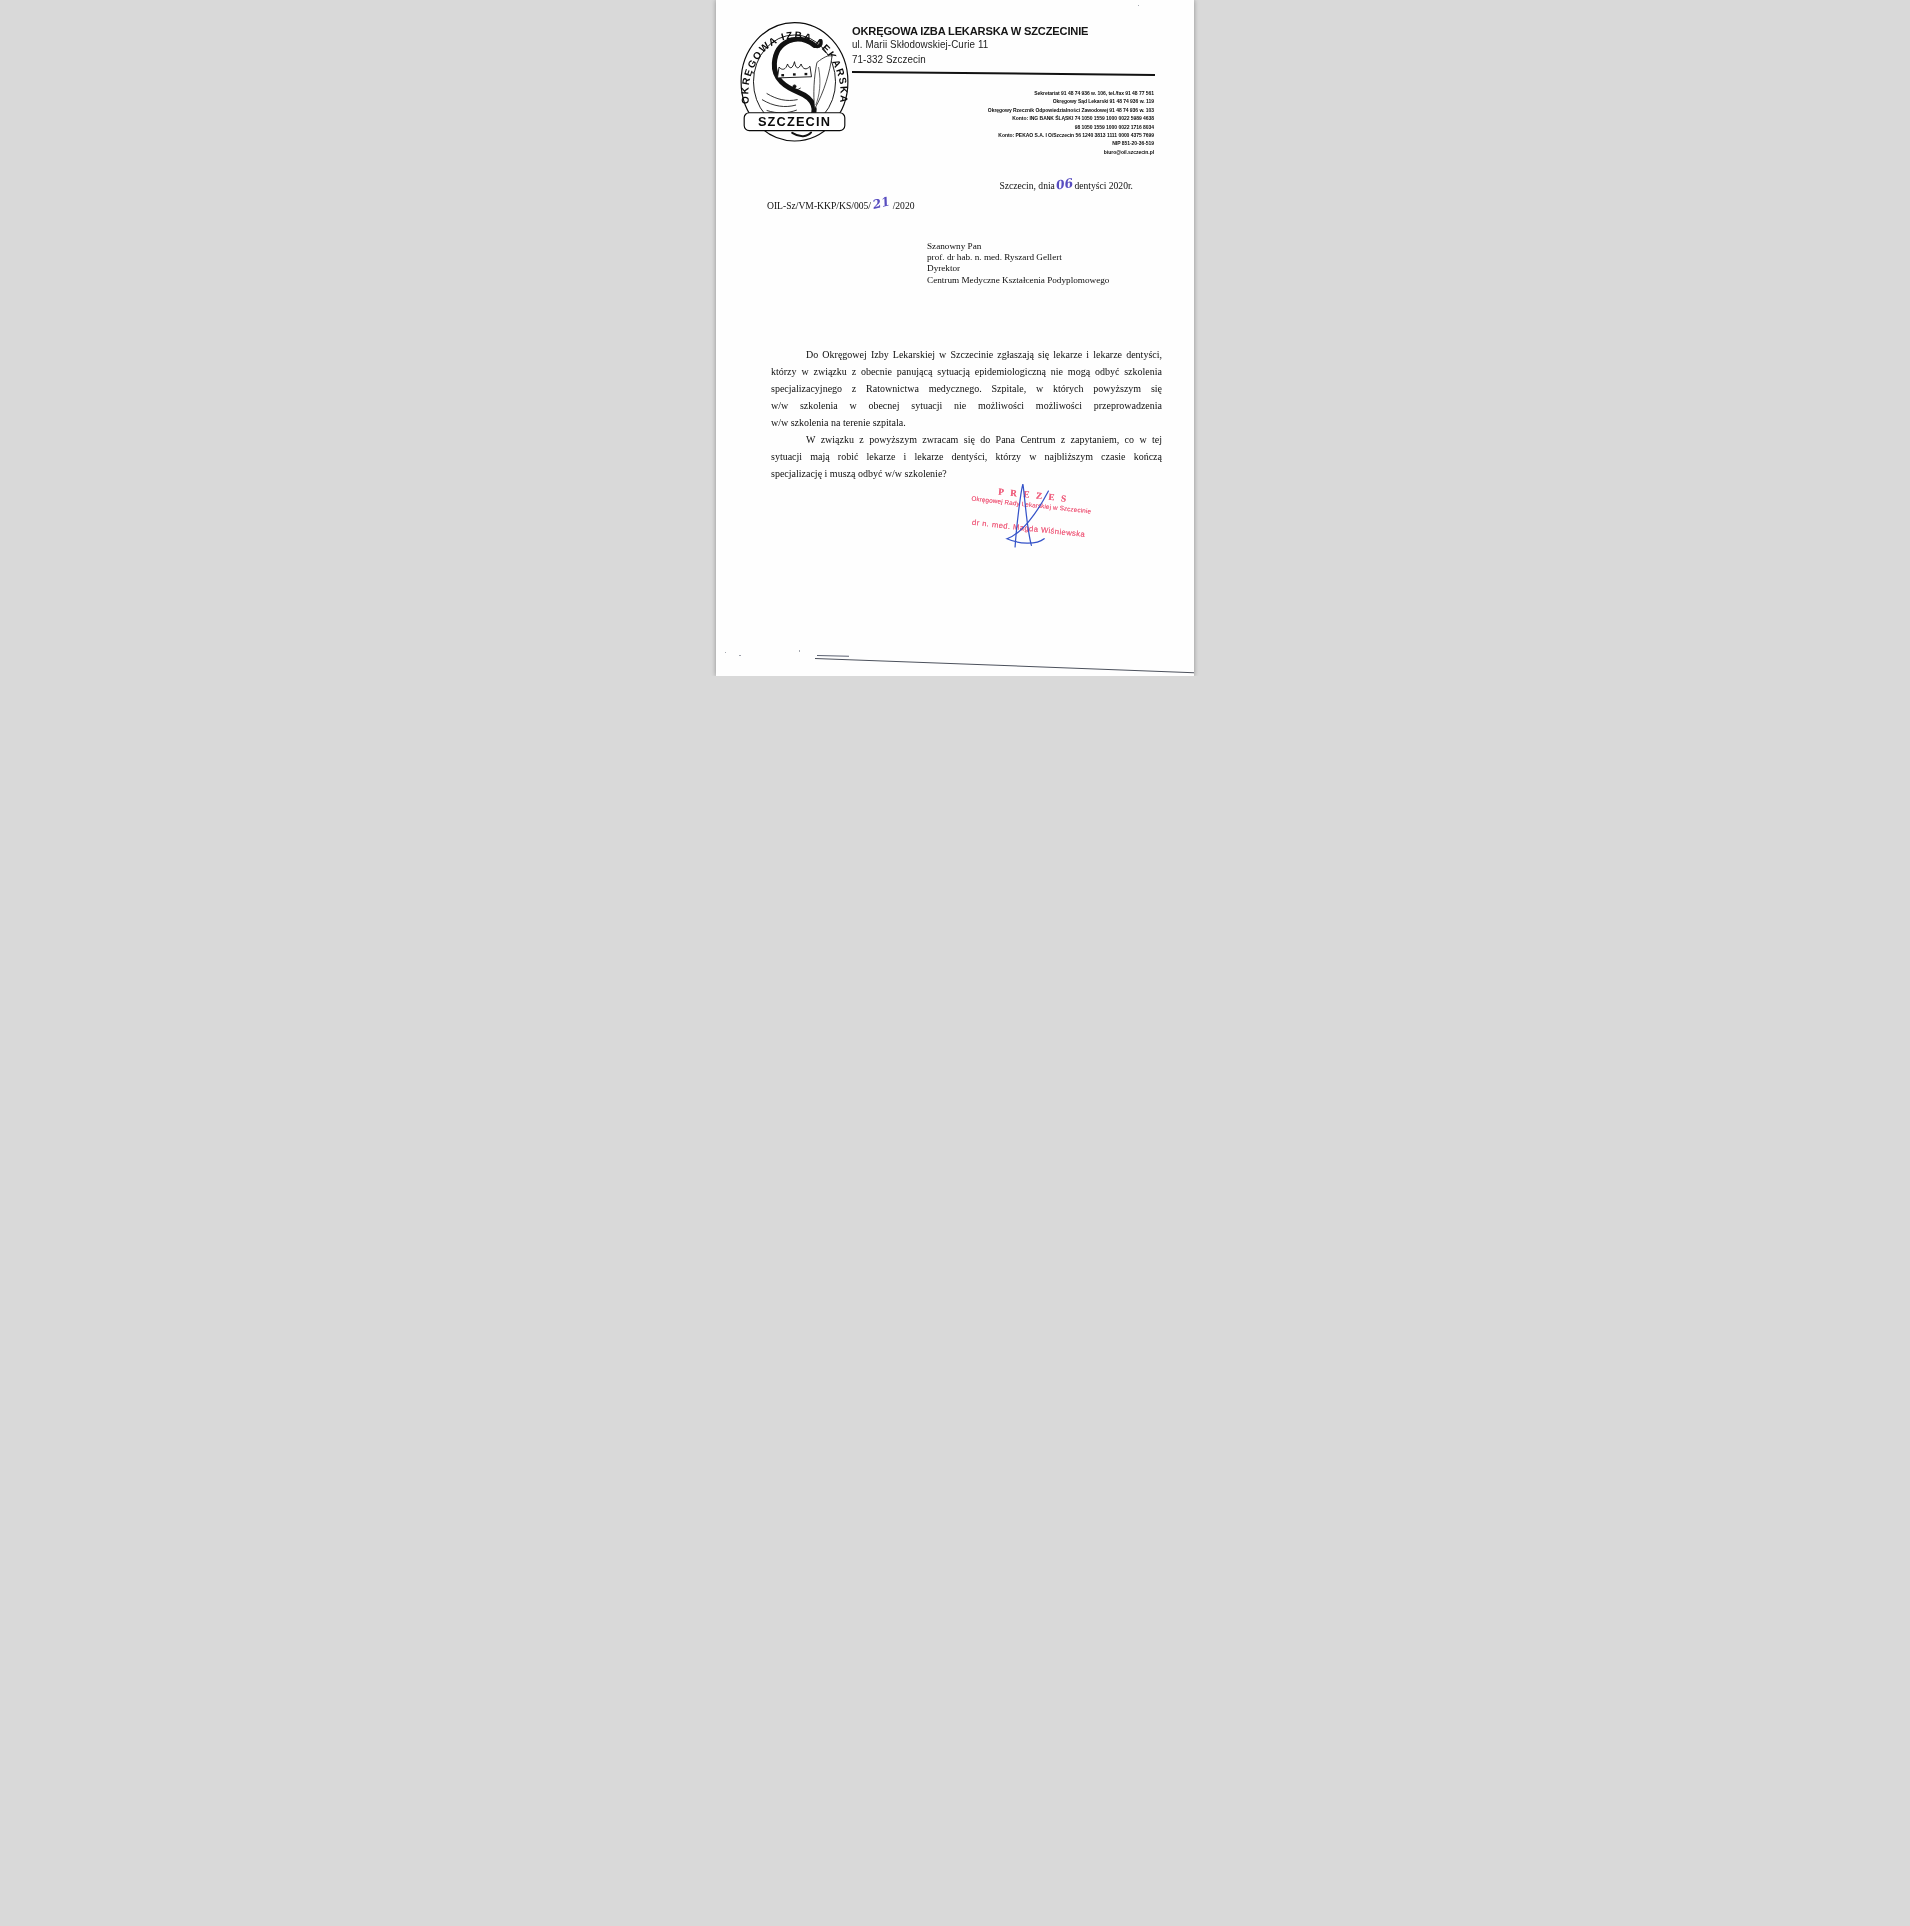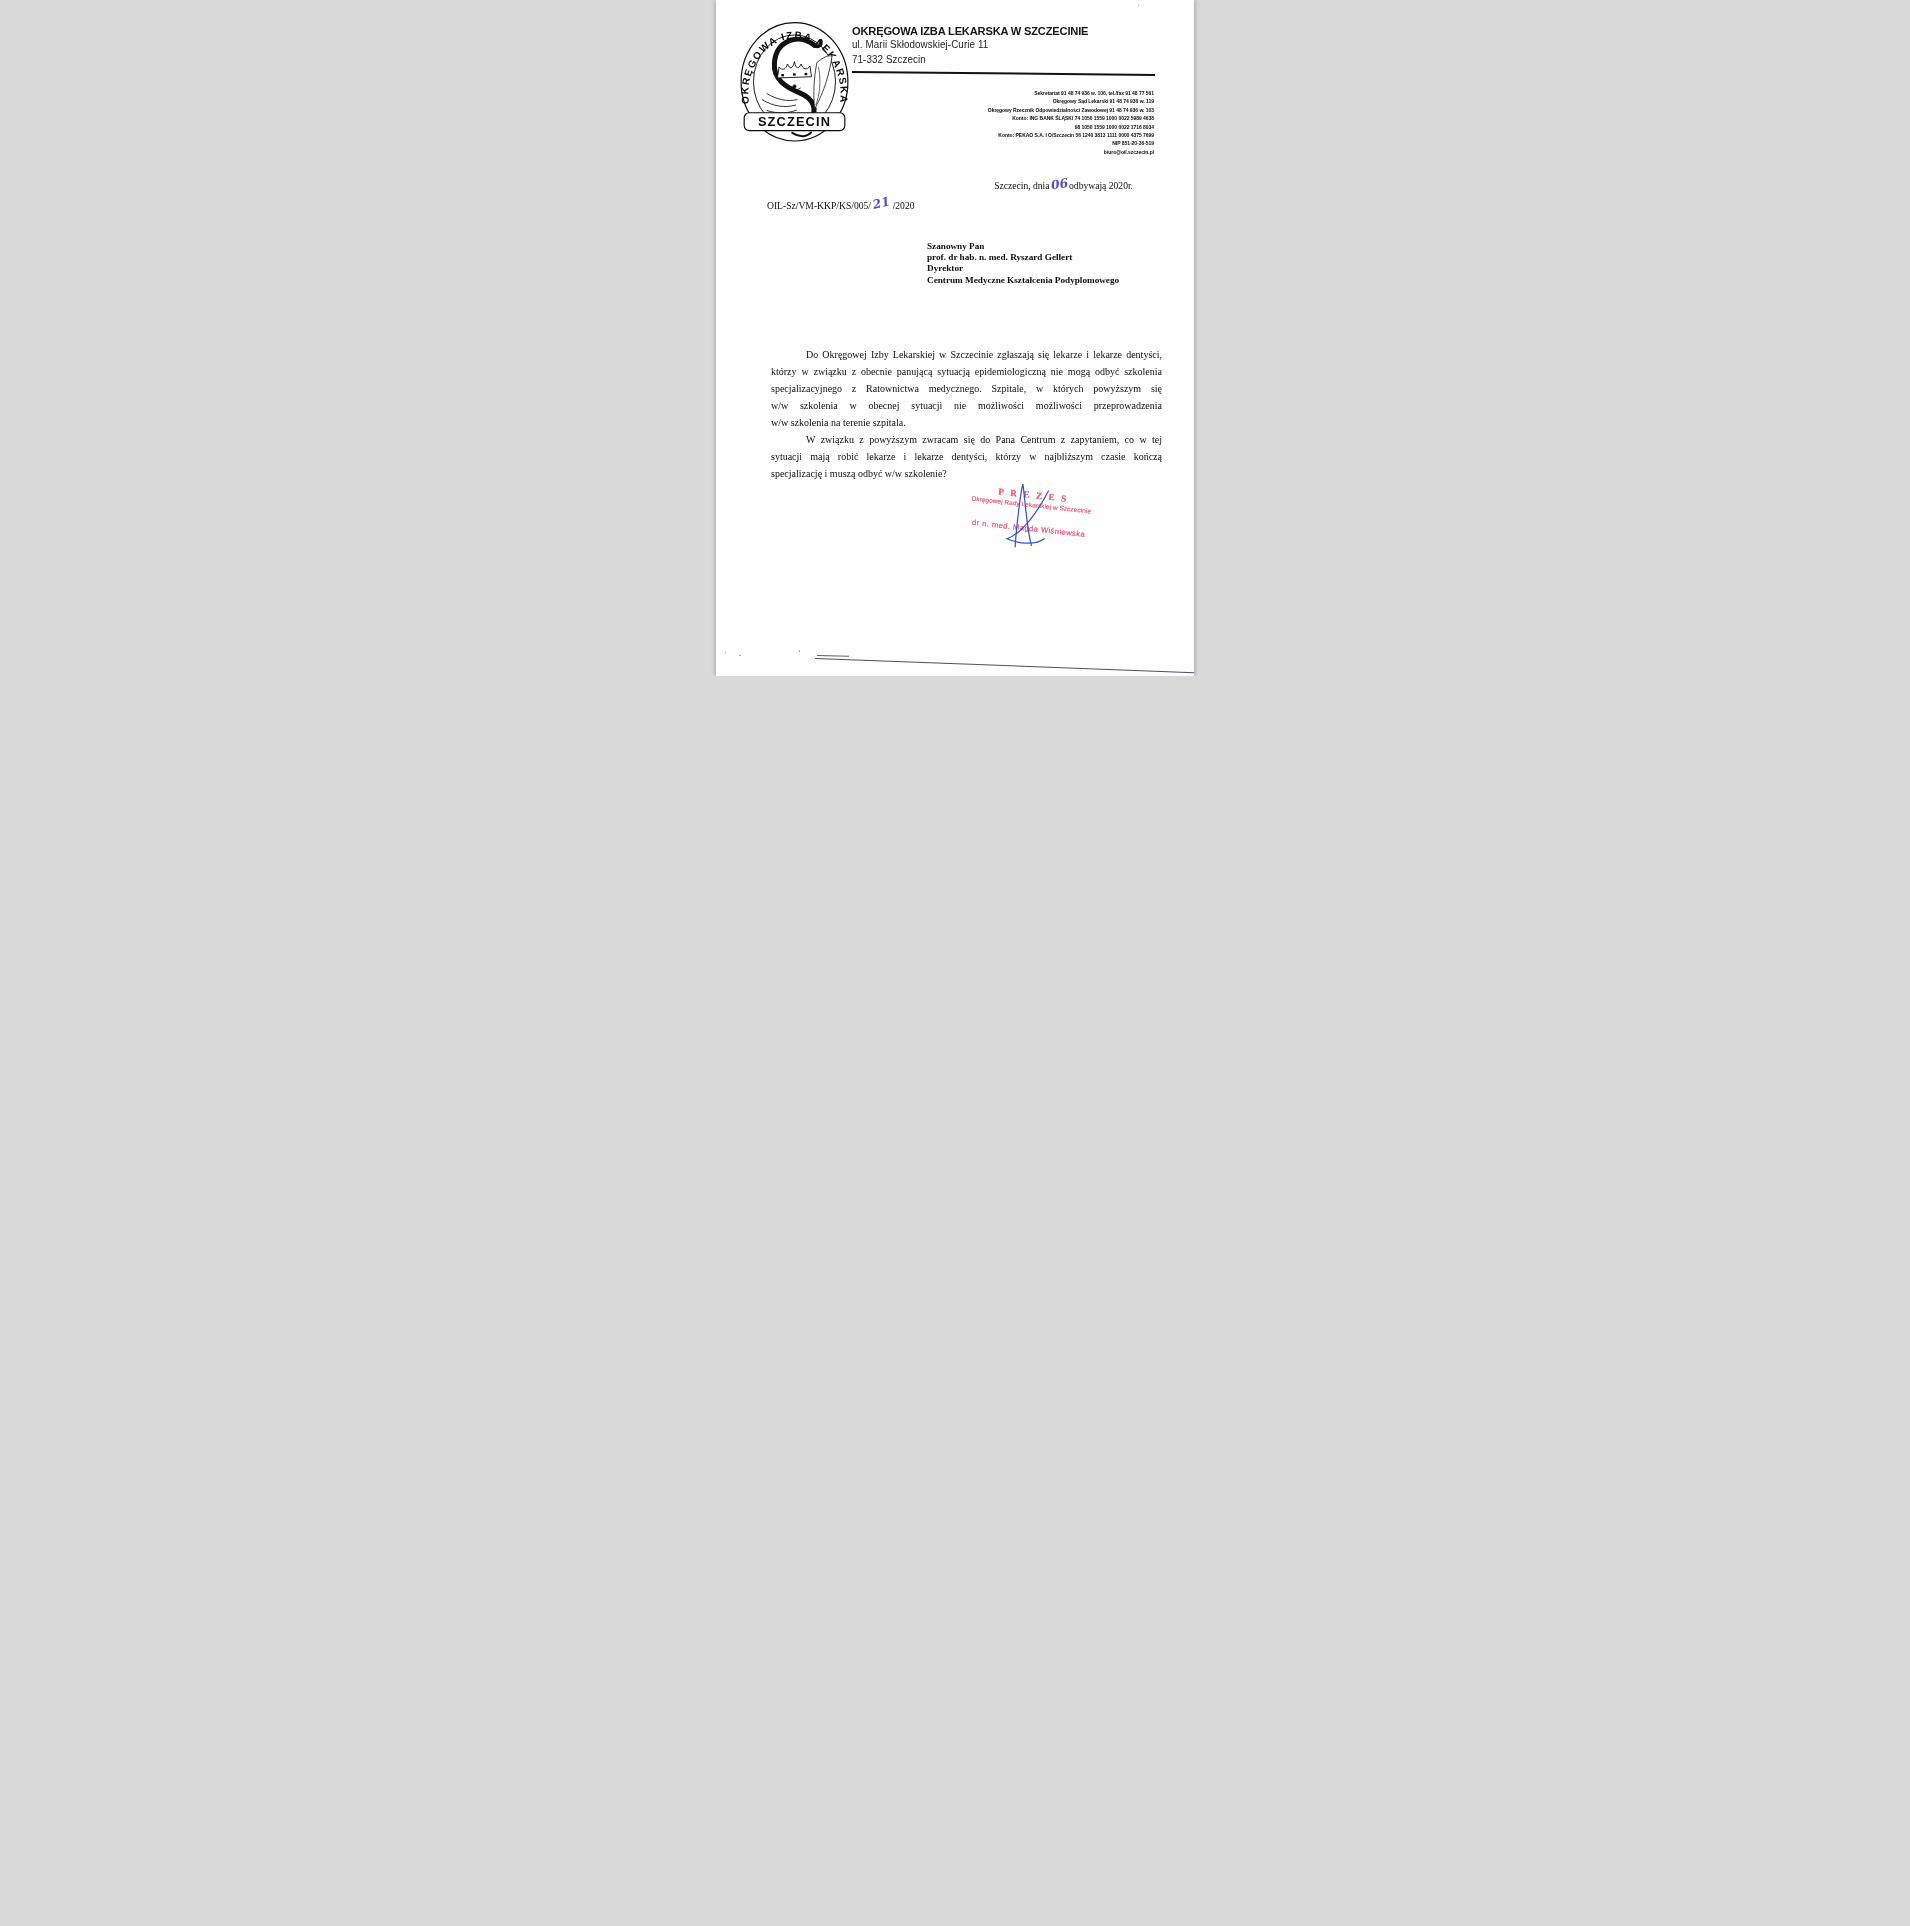--- a/index.html
+++ b/index.html
@@ -50,21 +50,21 @@
   }
   .hand{
     font-family:"DejaVu Serif", serif; font-style:italic; font-weight:bold;
     color:#584dc0; font-size:12.3px; display:inline-block;
   }
   .dateline .hand{ transform:rotate(-9deg) translateY(-0.8px); margin:0 1.2px; }
   .reference .hand{ transform:rotate(-13deg) translateY(-1.9px); margin:0 2.3px; }
   
   .recipient{
     position:absolute; left:211px; top:241px;
-    font-weight:bold; font-size:9.2px; line-height:11.2px; color:#0d0d0d;
+    font-weight:normal; font-size:9.2px; line-height:11.2px; color:#0d0d0d;
     white-space:nowrap;
   }
   
   .body-text{
     position:absolute; left:55px; top:346px; width:391px;
     font-size:10px; color:#0e0e0e;
   }
   .body-text .bline{
     text-align:justify; text-align-last:justify;
     line-height:17px; height:17px; overflow:visible; white-space:nowrap;
@@ -166,21 +166,21 @@
     <div>Okręgowy Sąd Lekarski 91 48 74 936 w. 119</div>
     <div>Okręgowy Rzecznik Odpowiedzialności Zawodowej 91 48 74 936 w. 103</div>
     <div>Konto: ING BANK ŚLĄSKI 74 1050 1559 1000 0022 5989 4638</div>
     <div>98 1050 1559 1000 0022 1716 8034</div>
     <div>Konto: PEKAO S.A. I O/Szczecin 56 1240 3813 1111 0000 4375 7699</div>
     <div>NIP 851-20-36-519</div>
     <div>biuro@oil.szczecin.pl</div>
   </div>
 
   <div class="dateline">
-    <span>Szczecin, dnia</span><span class="hand">06</span><span>odbywają 2020r.</span>
+    <span>Szczecin, dnia</span><span class="hand">06</span><span>dentyści 2020r.</span>
   </div>
 
   <div class="reference">
     <span>OIL-Sz/VM-KKP/KS/005/</span><span class="hand">21</span><span>/2020</span>
   </div>
 
   <div class="recipient">
     <div>Szanowny Pan</div>
     <div>prof. dr hab. n. med. Ryszard Gellert</div>
     <div>Dyrektor</div>

